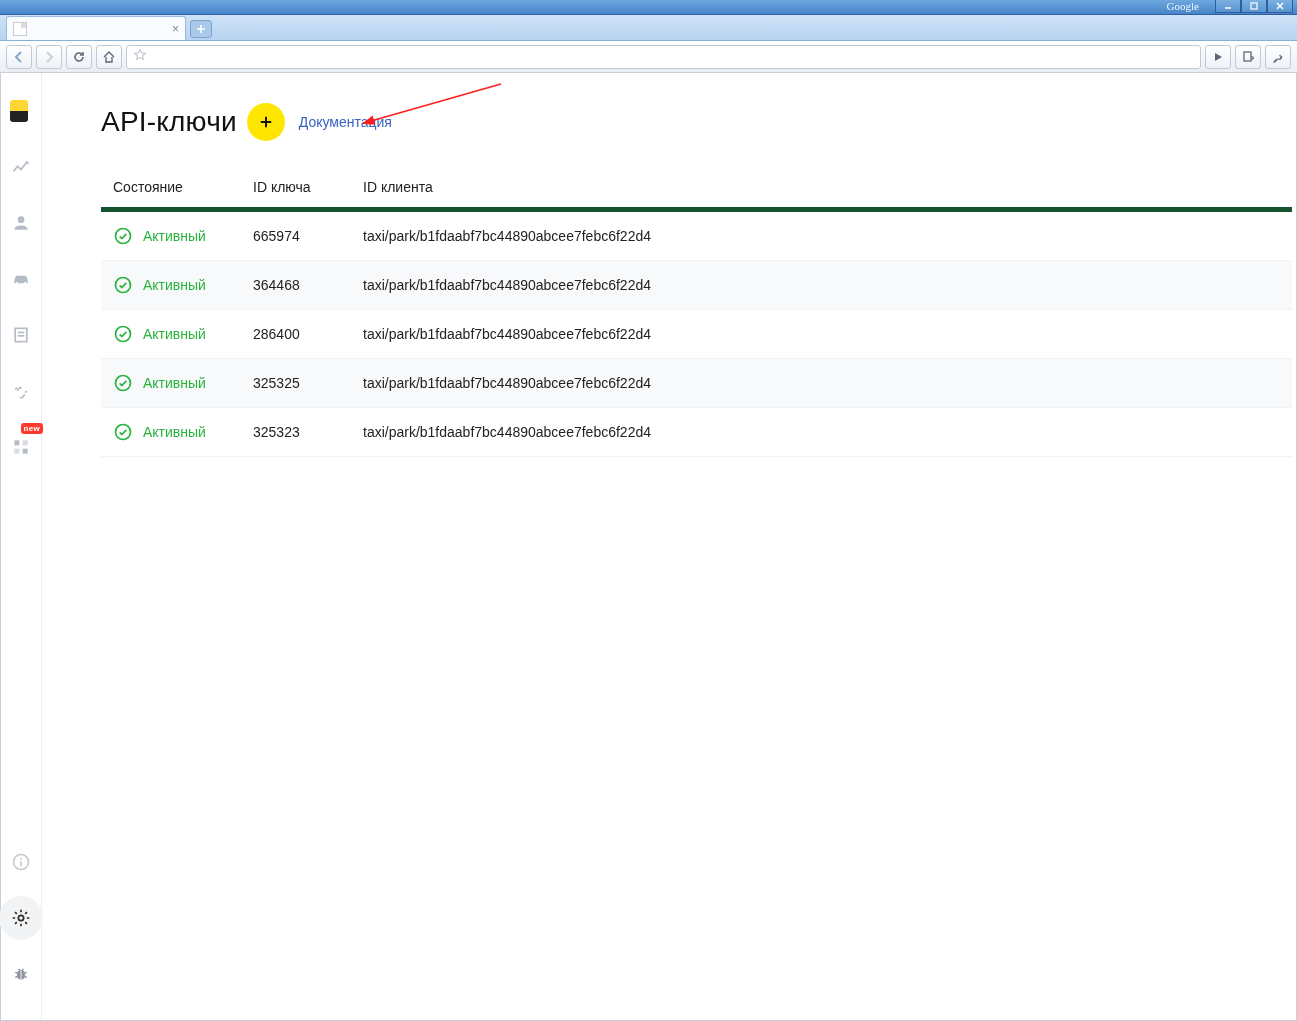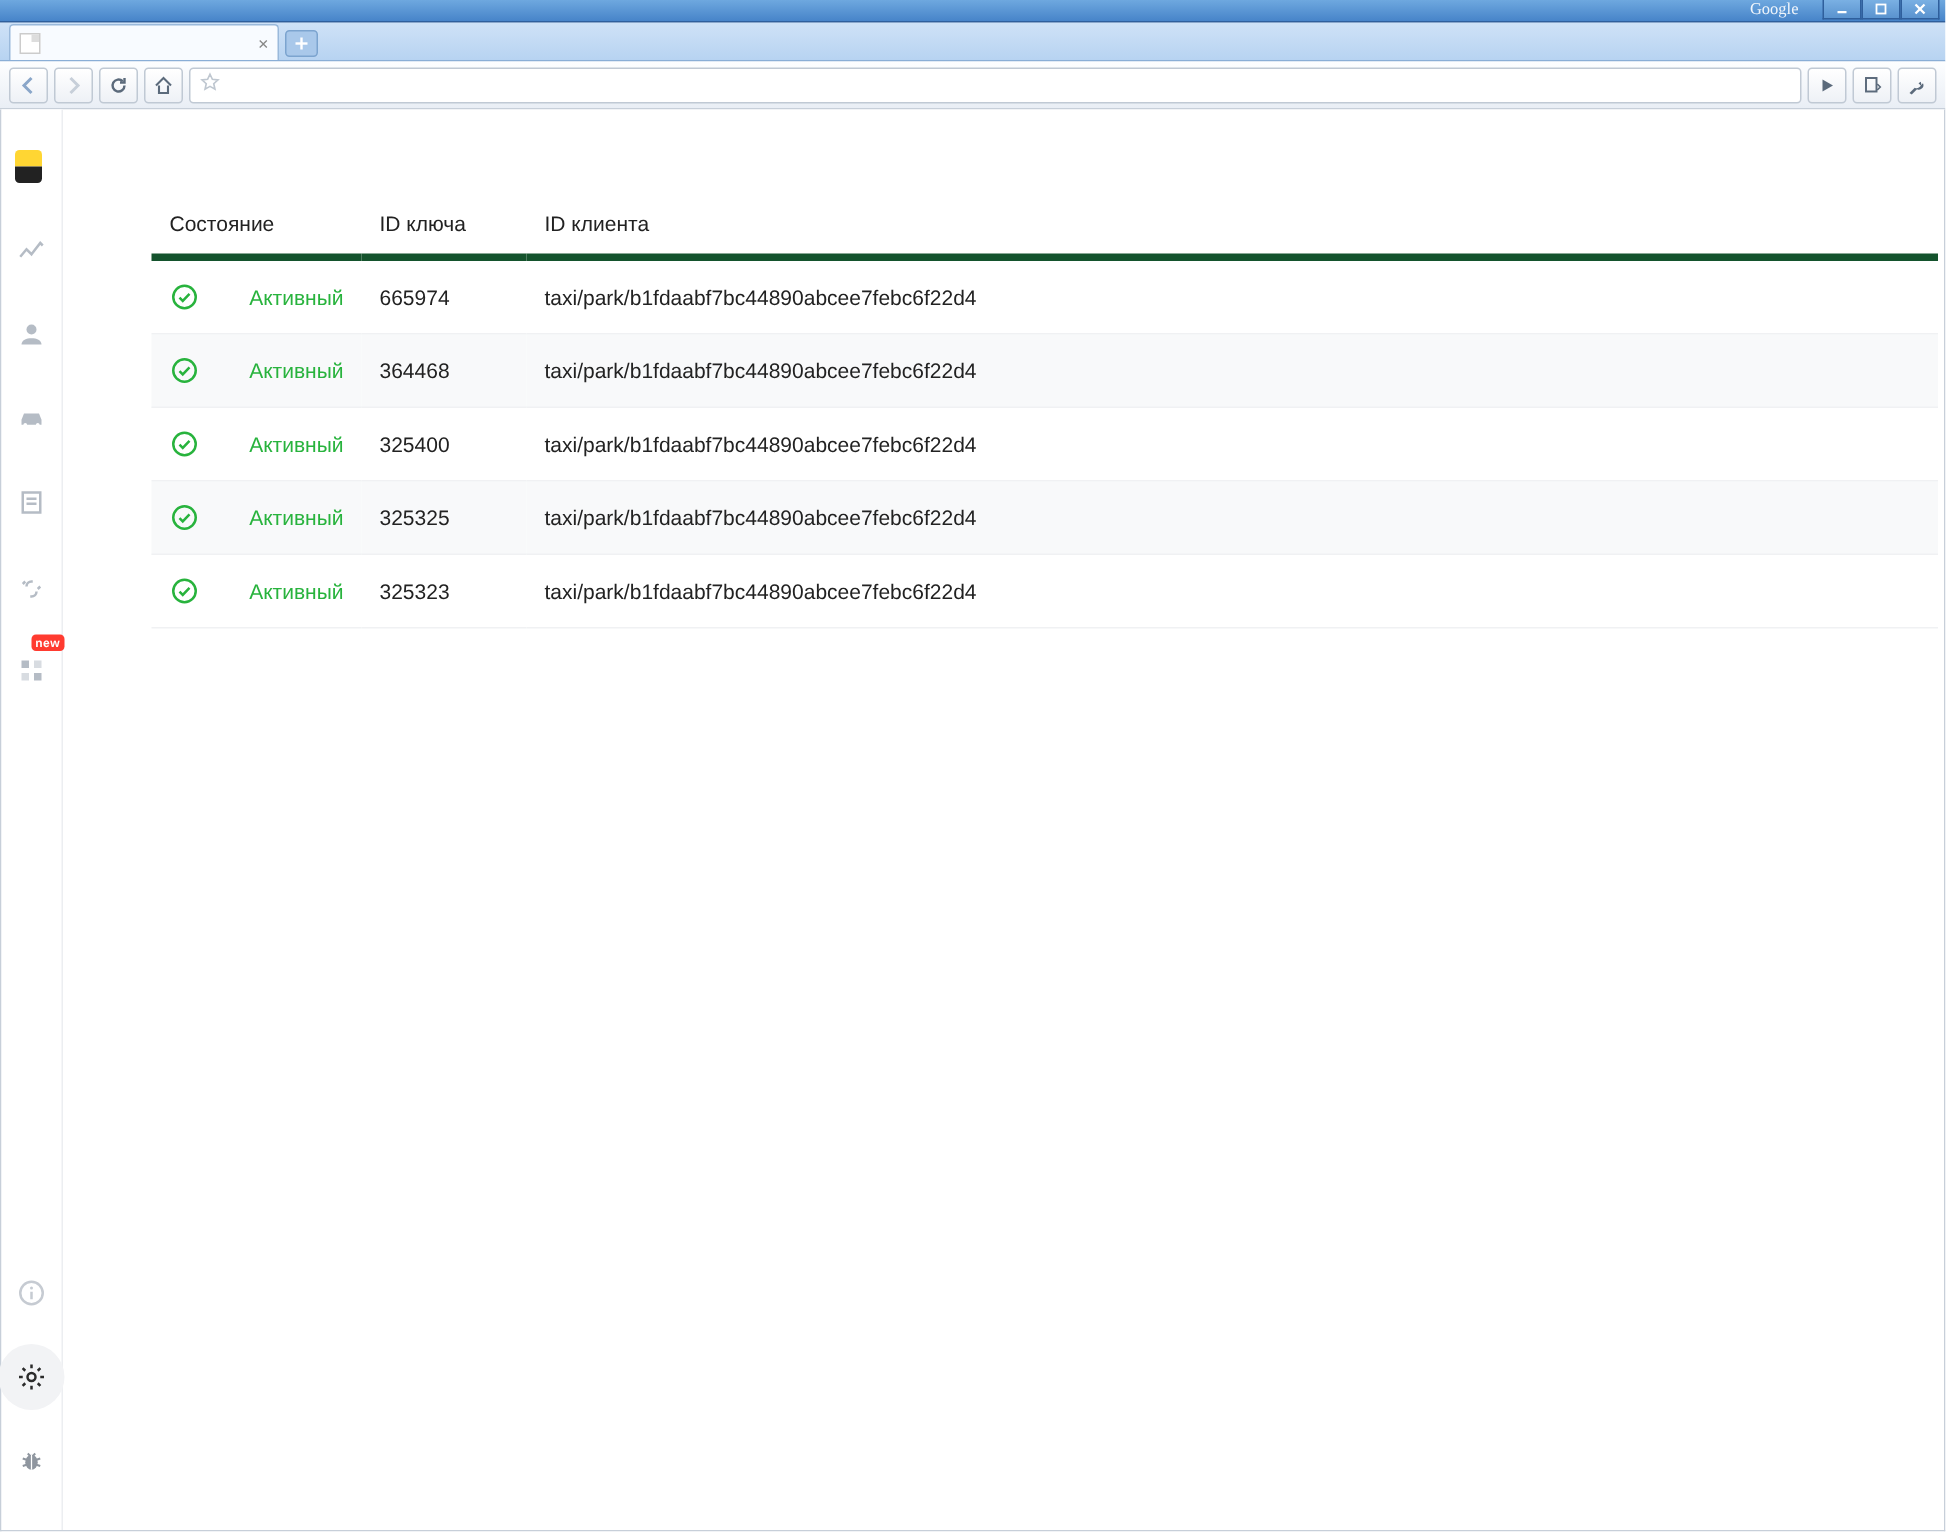--- a/index.html
+++ b/index.html
@@ -101,21 +101,21 @@
 
   .table { margin-top:28px; width:calc(100% - 4px); border-collapse:collapse; }
   .table th {
     text-align:left; font-weight:400; font-size:14px; color:#222; padding:10px 12px 12px 12px;
     border-bottom:5px solid #14532d;
   }
   .table td {
     font-size:14px; color:#222; padding:14px 12px; border-bottom:1px solid #f0f1f3;
   }
   .table tr.row:nth-child(even) td { background:#f8f9fa; }
-  .status-cell { display:flex; align-items:center; gap:10px;justify-content:space-between; }
+  .status-cell { display:flex; align-items:center; gap:10px; }
   .status-icon { width:20px; height:20px; }
   .status-text { color:#28b33d; }
   .col-state { width:140px; }
   .col-keyid { width:110px; }
 
   
   .gear-wrap {
     width:44px;height:44px;border-radius:50%;background:#f2f3f5;display:flex;align-items:center;justify-content:center;
   }
 </style>
@@ -279,20 +279,39 @@
         <svg viewBox="0 0 24 24">
             <ellipse cx="12" cy="13" rx="5" ry="6" fill="#8f969f"></ellipse>
             <line x1="12" y1="7" x2="12" y2="19" stroke="#fff" stroke-width="1"></line>
             <path d="M5 10l3 1M5 16l3-1M19 10l-3 1M19 16l-3-1M9 6l2 2M15 6l-2 2" stroke="#8f969f" stroke-width="1.6"></path>
           </svg>
       </div>
     </div>
   </div>
 
   <div class="content">
+    <div class="page-header">
+      <h1 class="page-title">API-ключи</h1>
+      <button class="add-btn">
+        <svg viewBox="0 0 24 24">
+            <line x1="12" y1="5" x2="12" y2="19" stroke="#000" stroke-width="2.4"></line>
+            <line x1="5" y1="12" x2="19" y2="12" stroke="#000" stroke-width="2.4"></line>
+          </svg>
+      </button>
+      <a class="doc-link">Документация</a>
+
+      <svg class="arrow-svg" width="160" height="60">
+        <defs>
+          <marker id="ah" markerWidth="10" markerHeight="10" refX="2" refY="3" orient="auto">
+            <path d="M0,0 L0,6 L8,3 z" fill="#ff1e1e"></path>
+          </marker>
+        </defs>
+        <line x1="140" y1="5" x2="10" y2="42" stroke="#ff1e1e" stroke-width="1.6" marker-end="url(#ah)"></line>
+      </svg>
+    </div>
 
     <table class="table">
       <thead>
         <tr>
           <th class="col-state">Состояние</th>
           <th class="col-keyid">ID ключа</th>
           <th>ID клиента</th>
         </tr>
       </thead>
       <tbody id="rows">
@@ -325,21 +344,21 @@
           <tr class="row">
             <td>
               <div class="status-cell">
                 <svg class="status-icon" viewBox="0 0 24 24">
                   <circle cx="12" cy="12" r="9" fill="none" stroke="#28b33d" stroke-width="2"></circle>
                   <path d="M8 12.5l2.6 2.6L16 9.5" fill="none" stroke="#28b33d" stroke-width="2"></path>
                 </svg>
                 <span class="status-text">Активный</span>
               </div>
             </td>
-            <td>325400</td>
+            <td>286400</td>
             <td>taxi/park/b1fdaabf7bc44890abcee7febc6f22d4</td>
           </tr>
           <tr class="row">
             <td>
               <div class="status-cell">
                 <svg class="status-icon" viewBox="0 0 24 24">
                   <circle cx="12" cy="12" r="9" fill="none" stroke="#28b33d" stroke-width="2"></circle>
                   <path d="M8 12.5l2.6 2.6L16 9.5" fill="none" stroke="#28b33d" stroke-width="2"></path>
                 </svg>
                 <span class="status-text">Активный</span>

